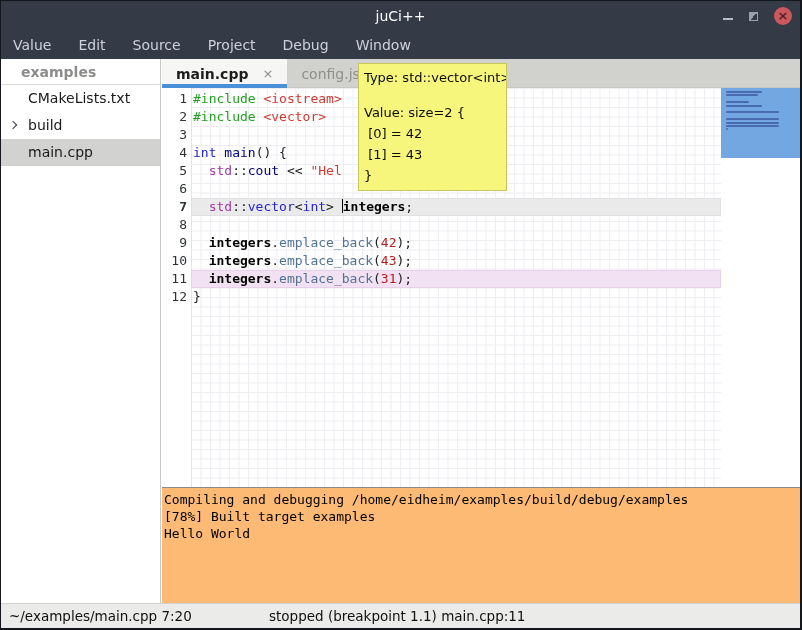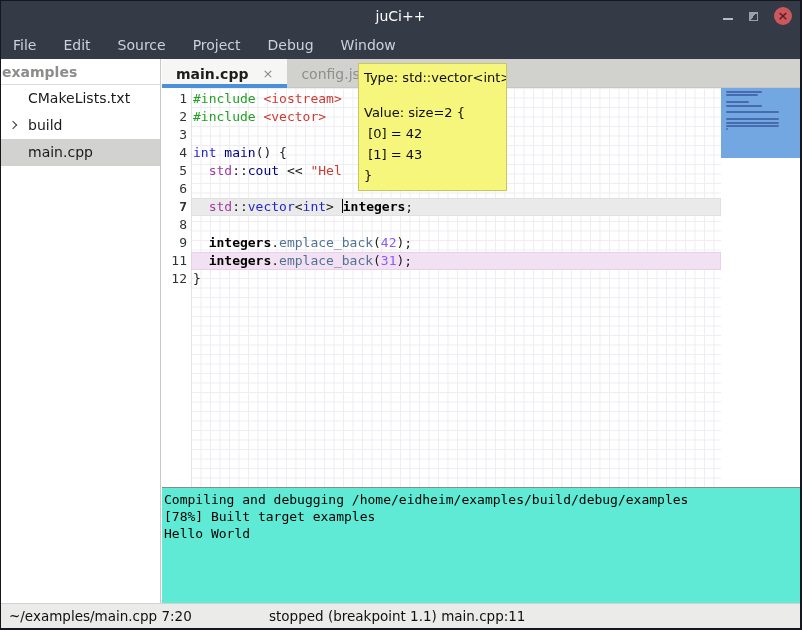--- a/index.html
+++ b/index.html
@@ -33,21 +33,21 @@
     display:flex; align-items:center; padding-left:12px;
   }
   .menu-item { color:#ccd2dc; font-size:14px; padding:4px 0; margin-right:27px; }
 
   
   .sidebar {
     position:absolute; left:0; top:58px; width:160px; bottom:25px;
     background:#ffffff; border-right:1px solid #c8c8c6;
   }
   .sidebar-header {
-    height:26px; line-height:26px; padding-left:1px;
+    height:26px; line-height:26px; padding-left:20px;
     color:#8c8c8a; font-weight:bold; font-size:14px; border-bottom:1px solid #dcdcda;
   }
   .tree-item { position:relative; height:27px; line-height:27px; font-size:14px; color:#1a1a1a; padding-left:27px; }
   .tree-item.selected { background:#d2d2d0; }
   .chevron {
     position:absolute; left:9px; top:10px; width:6px; height:6px;
     border-right:1.5px solid #3a3a3a; border-bottom:1.5px solid #3a3a3a;
     transform:rotate(-45deg);
   }
 
@@ -79,37 +79,37 @@
   .line-row.current .line-code-bg,
   .line-row.breakpoint .line-code-bg {
     position:absolute; left:29px; top:0; width:530px; height:18px;
   }
   .line-row.current .line-code-bg { background:#eaeaea; box-shadow:inset 0 0 0 1px rgba(0,0,0,0.04); }
   .line-row.current .line-no { font-weight:bold; background:transparent; }
   .line-row.breakpoint .line-code-bg { background:#f2e1f2; box-shadow:inset 0 0 0 1px rgba(150,70,150,0.10); }
 
   .tk-pp  { color:#22a022; }
   .tk-str { color:#cc3a30; }
-  .tk-num { color:#8b5cf6; }
+  .tk-num { color:#b91c1c; }
   .tk-kw  { color:#2525cc; }
   .tk-ty  { color:#000080; }
   .tk-ns  { color:#a23ba2; }
   .tk-mem { color:#527291; }
   .tk-b   { color:#000; font-weight:bold; }
   .cursor { display:inline-block; width:0; height:14px; border-left:1px solid #000; vertical-align:-2px; }
 
   
   .source-map { position:absolute; left:559px; top:0; width:81px; height:100%; background:#fff; }
   .map-region { position:absolute; left:0; top:0; width:100%; height:70px; background:#72a7e2; }
   .map-lines { position:absolute; left:5px; top:3px; }
   .map-bar { height:2px; margin-bottom:1.4px; background:rgba(20,35,110,0.45); border-radius:1px; }
 
   
   .output {
-    position:absolute; left:0; top:428px; right:0; bottom:0; background:#5eead4;
+    position:absolute; left:0; top:428px; right:0; bottom:0; background:#fdba74;
     border-top:1px solid #8a8a88; padding:3px 0 0 2px;
   }
   .output-line { font-family:"DejaVu Sans Mono", monospace; font-size:13px; line-height:17px; color:#000; white-space:pre; }
 
   
   .statusbar {
     position:absolute; left:0; bottom:0; width:100%; height:25px; background:#ebebe9;
     border-top:1px solid #d2d2d0; font-size:13.5px; color:#111;
   }
   .status-left { position:absolute; left:8px; top:0; line-height:24px; }
@@ -132,21 +132,21 @@
   <div class="titlebar">
     <div class="title">juCi++</div>
     <div class="win-controls">
       <div class="btn-min"></div>
       <div class="btn-max"></div>
       <div class="btn-close"></div>
     </div>
   </div>
 
   <div class="menubar">
-      <span class="menu-item">File</span>
+      <span class="menu-item">Value</span>
       <span class="menu-item">Edit</span>
       <span class="menu-item">Source</span>
       <span class="menu-item">Project</span>
       <span class="menu-item">Debug</span>
       <span class="menu-item">Window</span>
     </div>
 
   <div class="sidebar">
     <div class="sidebar-header">examples</div>
     <div id="tree">
@@ -173,20 +173,21 @@
       <div class="code-lines" id="codelines">
           <div class="line-row"><span class="line-no">1</span><span class="line-code"><span class="tk-pp">#include</span><span> </span><span class="tk-str">&lt;iostream&gt;</span></span></div>
           <div class="line-row"><span class="line-no">2</span><span class="line-code"><span class="tk-pp">#include</span><span> </span><span class="tk-str">&lt;vector&gt;</span></span></div>
           <div class="line-row"><span class="line-no">3</span><span class="line-code"></span></div>
           <div class="line-row"><span class="line-no">4</span><span class="line-code"><span class="tk-kw">int</span><span> </span><span class="tk-ty">main</span><span>() {</span></span></div>
           <div class="line-row"><span class="line-no">5</span><span class="line-code"><span>  </span><span class="tk-ns">std</span><span>::</span><span class="tk-ty">cout</span><span> &lt;&lt; </span><span class="tk-str">"Hel</span></span></div>
           <div class="line-row"><span class="line-no">6</span><span class="line-code"></span></div>
           <div class="line-row current"><div class="line-code-bg"></div><span class="line-no">7</span><span class="line-code"><span>  </span><span class="tk-ns">std</span><span>::</span><span class="tk-kw">vector</span><span>&lt;</span><span class="tk-kw">int</span><span>&gt; </span><span class="cursor"></span><span class="tk-b">integers</span><span>;</span></span></div>
           <div class="line-row"><span class="line-no">8</span><span class="line-code"></span></div>
           <div class="line-row"><span class="line-no">9</span><span class="line-code"><span>  </span><span class="tk-b">integers</span><span>.</span><span class="tk-mem">emplace_back</span><span>(</span><span class="tk-num">42</span><span>);</span></span></div>
+          <div class="line-row"><span class="line-no">10</span><span class="line-code"><span>  </span><span class="tk-b">integers</span><span>.</span><span class="tk-mem">emplace_back</span><span>(</span><span class="tk-num">43</span><span>);</span></span></div>
           <div class="line-row breakpoint"><div class="line-code-bg"></div><span class="line-no">11</span><span class="line-code"><span>  </span><span class="tk-b">integers</span><span>.</span><span class="tk-mem">emplace_back</span><span>(</span><span class="tk-num">31</span><span>);</span></span></div>
           <div class="line-row"><span class="line-no">12</span><span class="line-code"><span>}</span></span></div>
         </div>
 
       <div class="source-map">
         <div class="map-region">
           <div class="map-lines" id="maplines">
               <div class="map-bar" style="width: 36.1px;"></div>
               <div class="map-bar" style="width: 32.3px;"></div>
               <div class="map-bar" style="width: 0px; background: transparent;"></div>

